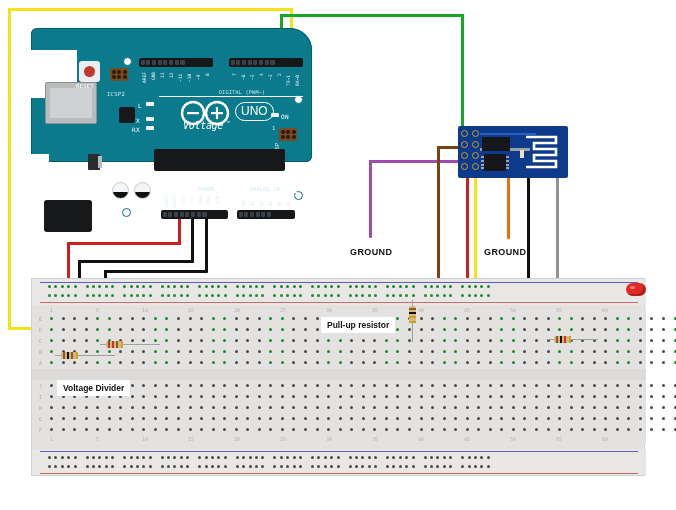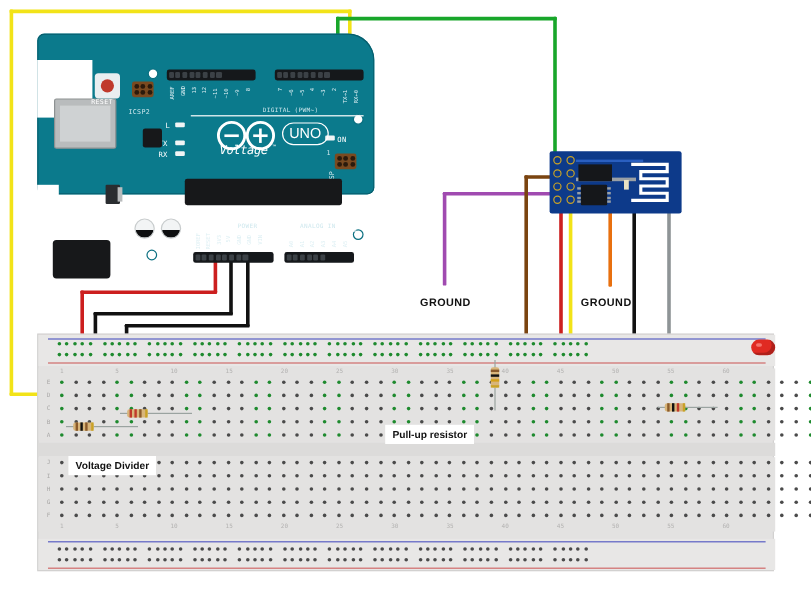--- a/index.html
+++ b/index.html
@@ -1387,16 +1387,16 @@
     <div class="bnd" style="left:8px;  background:#8a5a2b;"></div>
     <div class="bnd" style="left:12px; background:#111111;"></div>
     <div class="bnd" style="left:16px; background:#c0392b;"></div>
     <div class="bnd" style="left:20.5px; background:#c9a227;"></div>
   </div>
 
   <div class="led"></div>
 
   <div class="gnd-lbl" style="left:350px; top:247px;">GROUND</div>
   <div class="gnd-lbl" style="left:484px; top:247px;">GROUND</div>
-  <div class="callout" style="left:321px; top:317px;margin-top:37px;">Pull-up resistor</div>
+  <div class="callout" style="left:321px; top:317px;">Pull-up resistor</div>
   <div class="callout" style="left:57px; top:380px;">Voltage Divider</div>
 
 </div>
 
 </body></html>

